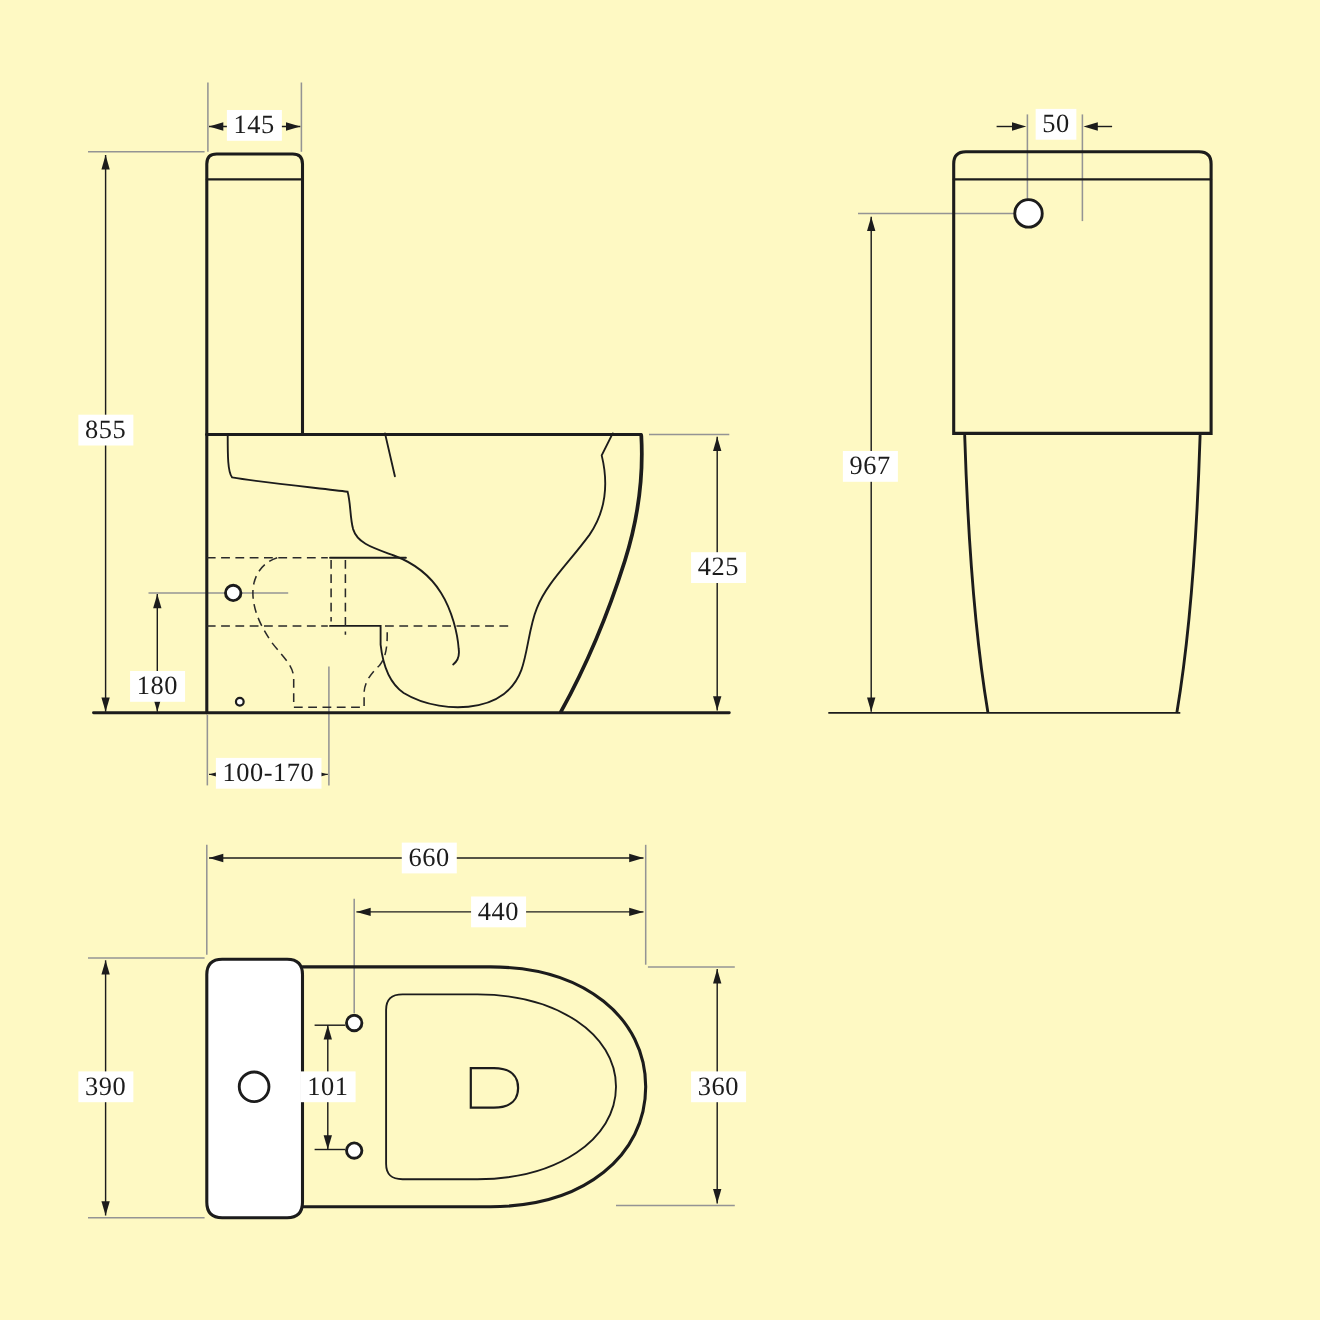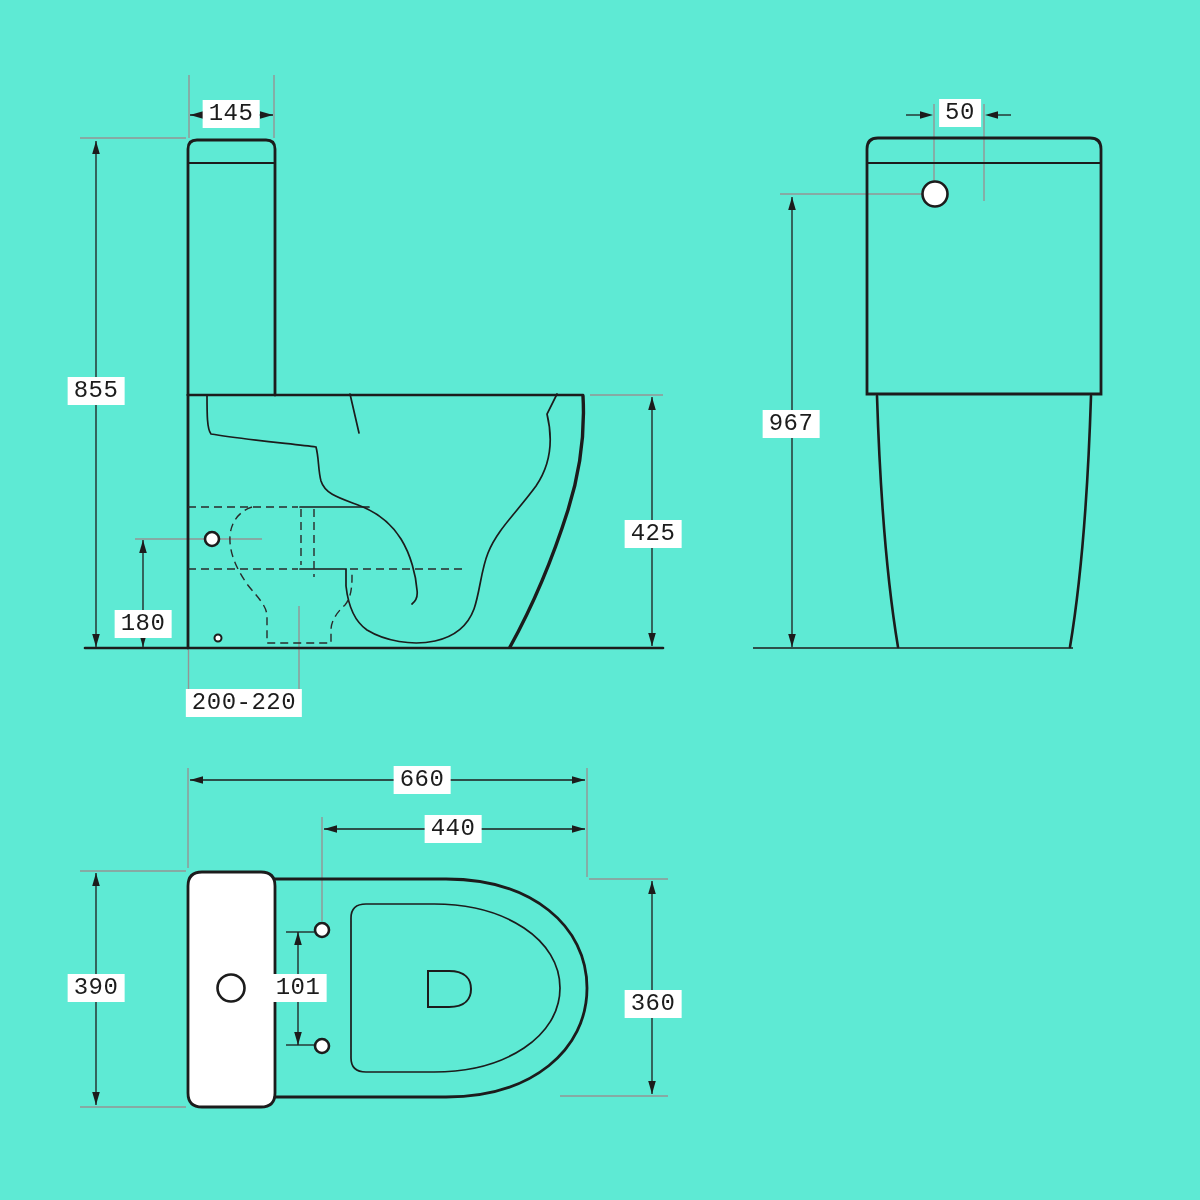--- a/index.html
+++ b/index.html
@@ -1,17 +1,17 @@
 <!DOCTYPE html>
 <html><head>
 <meta charset="utf-8">
 <style>
   html,body{margin:0;padding:0;background:#ffffff;}
-  .canvas{position:relative;width:1200px;height:1200px;background:#5eead4;overflow:hidden;
-          font-family:Liberation Mono, monospace;}
+  .canvas{position:relative;width:1200px;height:1200px;background:#fef9c3;overflow:hidden;
+          font-family:Liberation Serif, serif;}
   svg{position:absolute;left:0;top:0;}
   .lbl{position:absolute;transform:translate(-50%,-50%);background:#ffffff;color:#1c1c1c;
        font-size:24px;line-height:1;padding:2px 6px;white-space:nowrap;letter-spacing:0.5px;}
   
   .s34{stroke:#1c1c1c;stroke-width:3.4;fill:none;stroke-linecap:round;}
   .s28{stroke:#1c1c1c;stroke-width:2.8;fill:none;stroke-linecap:round;}
   .s26{stroke:#1c1c1c;stroke-width:2.6;fill:none;stroke-linecap:round;}
   .s20{stroke:#1c1c1c;stroke-width:2;fill:none;stroke-linecap:round;}
   .s17{stroke:#1c1c1c;stroke-width:1.7;fill:none;stroke-linecap:round;}
   .s16{stroke:#1c1c1c;stroke-width:1.6;fill:none;}
@@ -137,26 +137,26 @@
       <path class="ah" d="M298,932 L294.2,945 L301.8,945 Z"></path>
       <path class="ah" d="M298,1045 L294.2,1032 L301.8,1032 Z"></path>
       <path class="ah" d="M652,881 L648.2,894 L655.8,894 Z"></path>
       <path class="ah" d="M652,1094 L648.2,1081 L655.8,1081 Z"></path>
     </g>
   </g>
 </svg>
 
   <div class="lbl" style="left:231px;top:114px;">145</div>
   <div class="lbl" style="left:96px;top:391px;">855</div>
-  <div class="lbl" style="left:653px;top:516px;margin-top:18px;">425</div>
+  <div class="lbl" style="left:653px;top:516px;">425</div>
   <div class="lbl" style="left:143px;top:624px;text-align:center;">180</div>
-  <div class="lbl" style="left:244px;top:703px;">200-220</div>
+  <div class="lbl" style="left:244px;top:703px;">100-170</div>
 
   <div class="lbl" style="left:960px;top:113px;">50</div>
   <div class="lbl" style="left:791px;top:424px;">967</div>
 
-  <div class="lbl" style="left:390px;top:780px;margin-left:32px;">660</div>
+  <div class="lbl" style="left:390px;top:780px;">660</div>
   <div class="lbl" style="left:453px;top:829px;text-align:center;">440</div>
   <div class="lbl" style="left:96px;top:988px;">390</div>
   <div class="lbl" style="left:298px;top:988px;">101</div>
-  <div class="lbl" style="left:653px;top:988px;margin-top:16px;">360</div>
+  <div class="lbl" style="left:653px;top:988px;">360</div>
 
 </div>
 
 </body></html>

